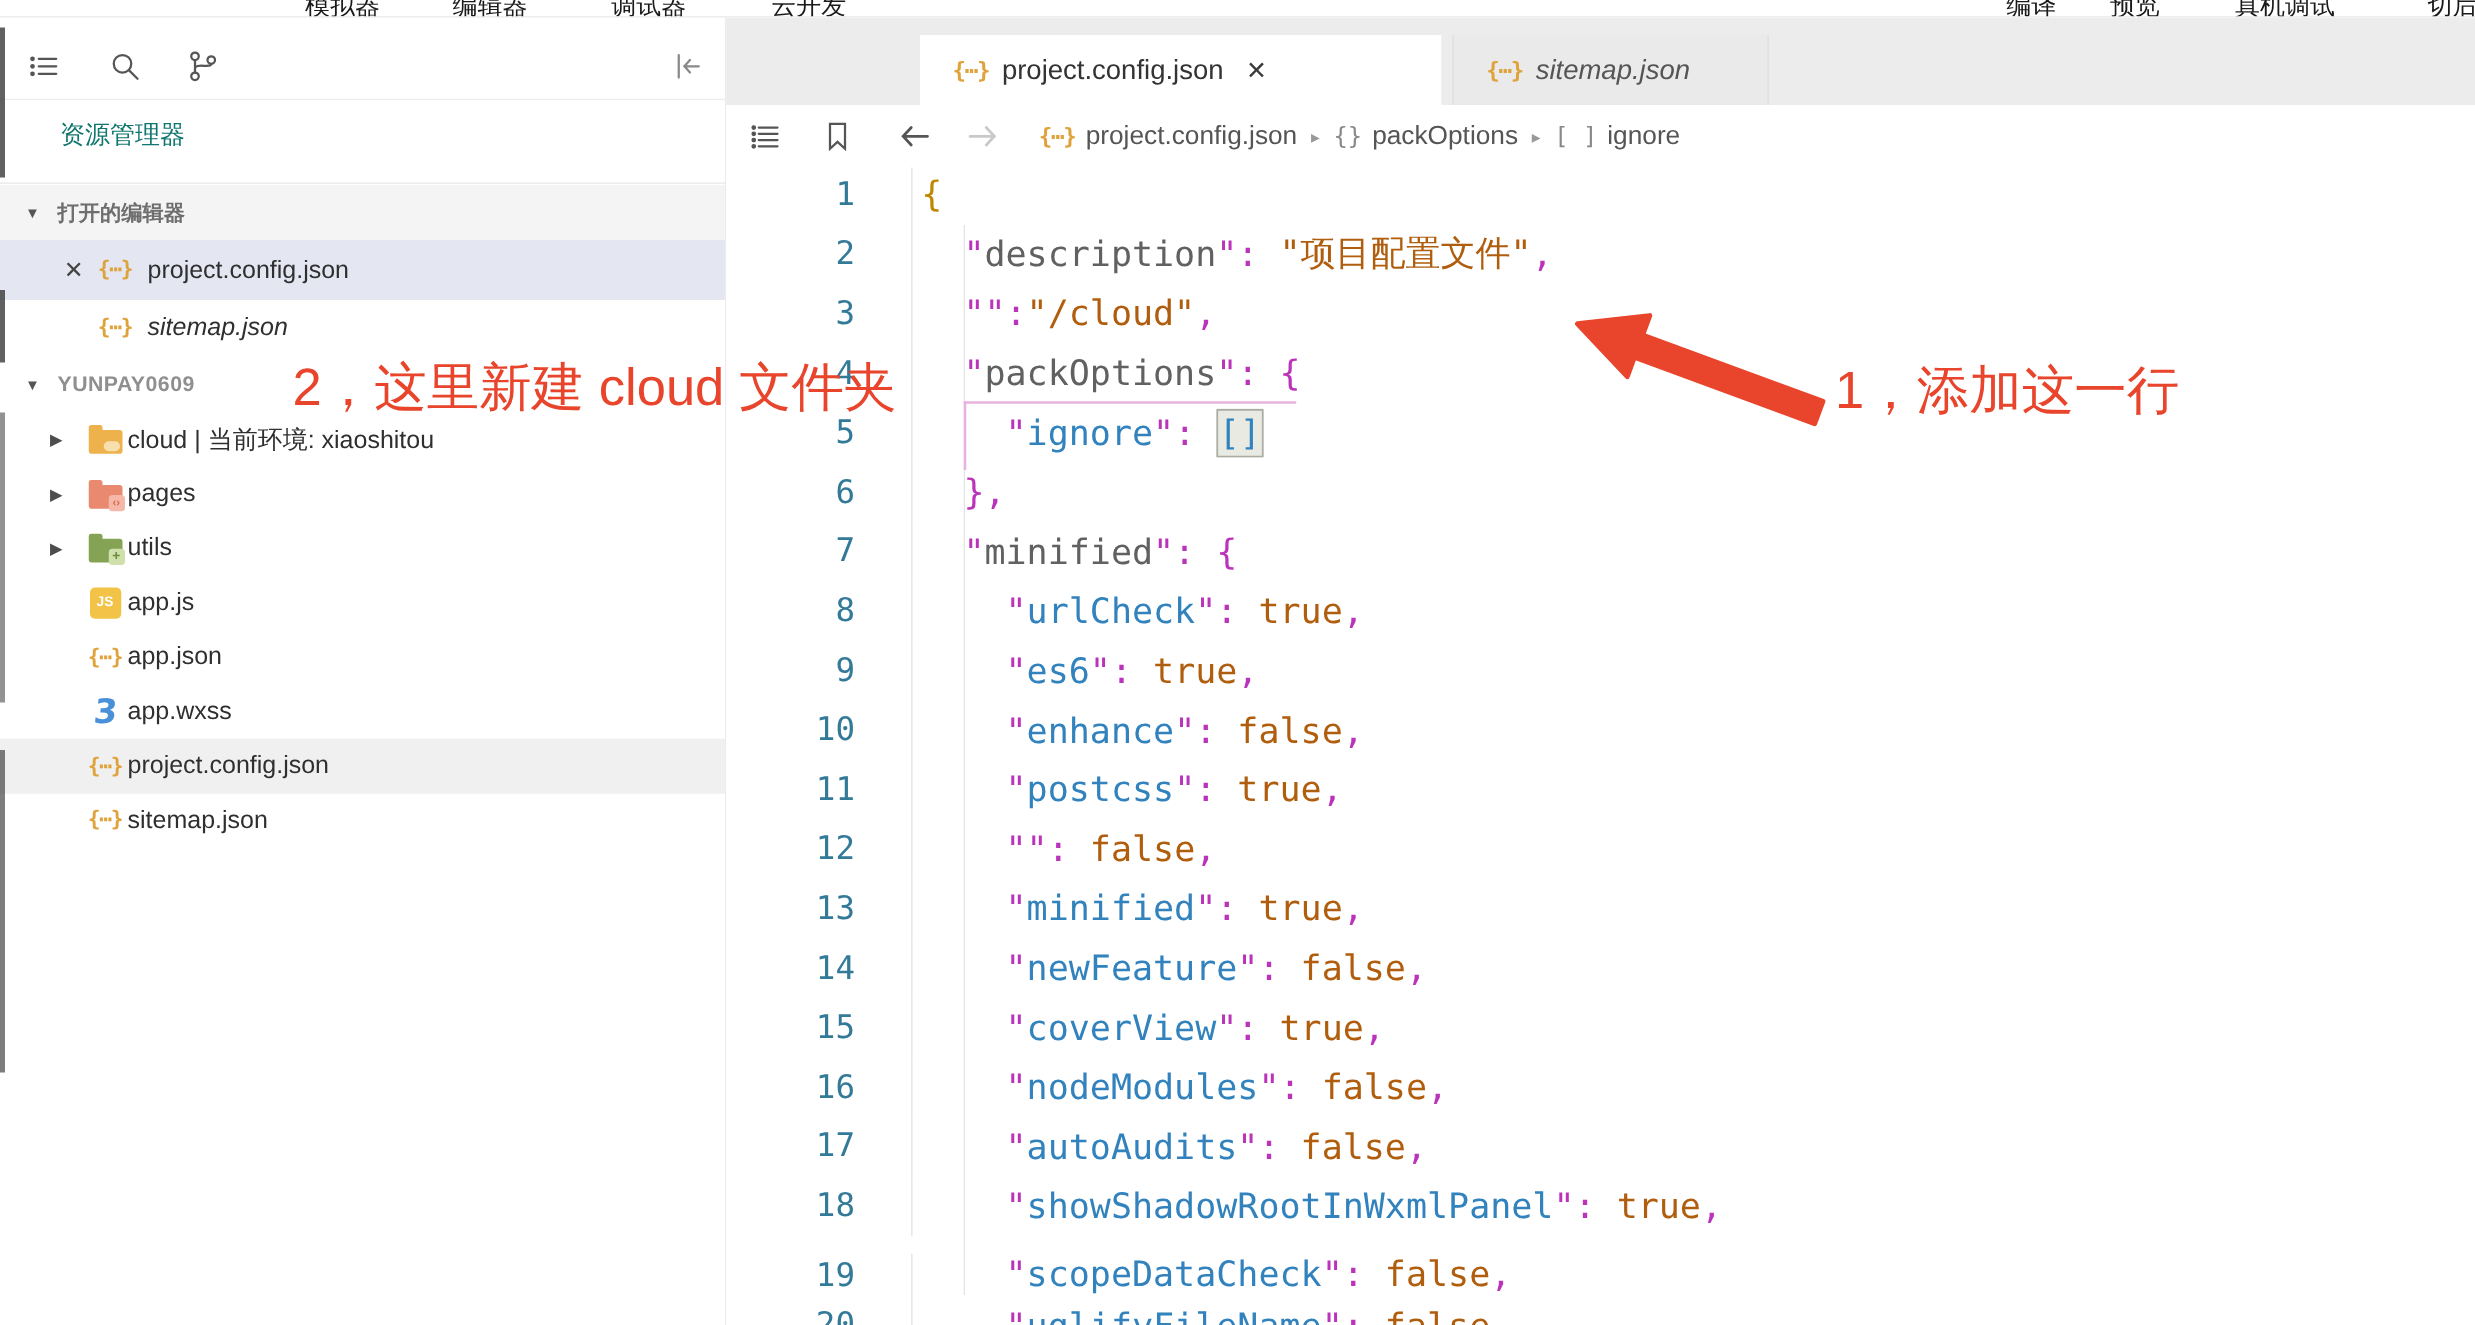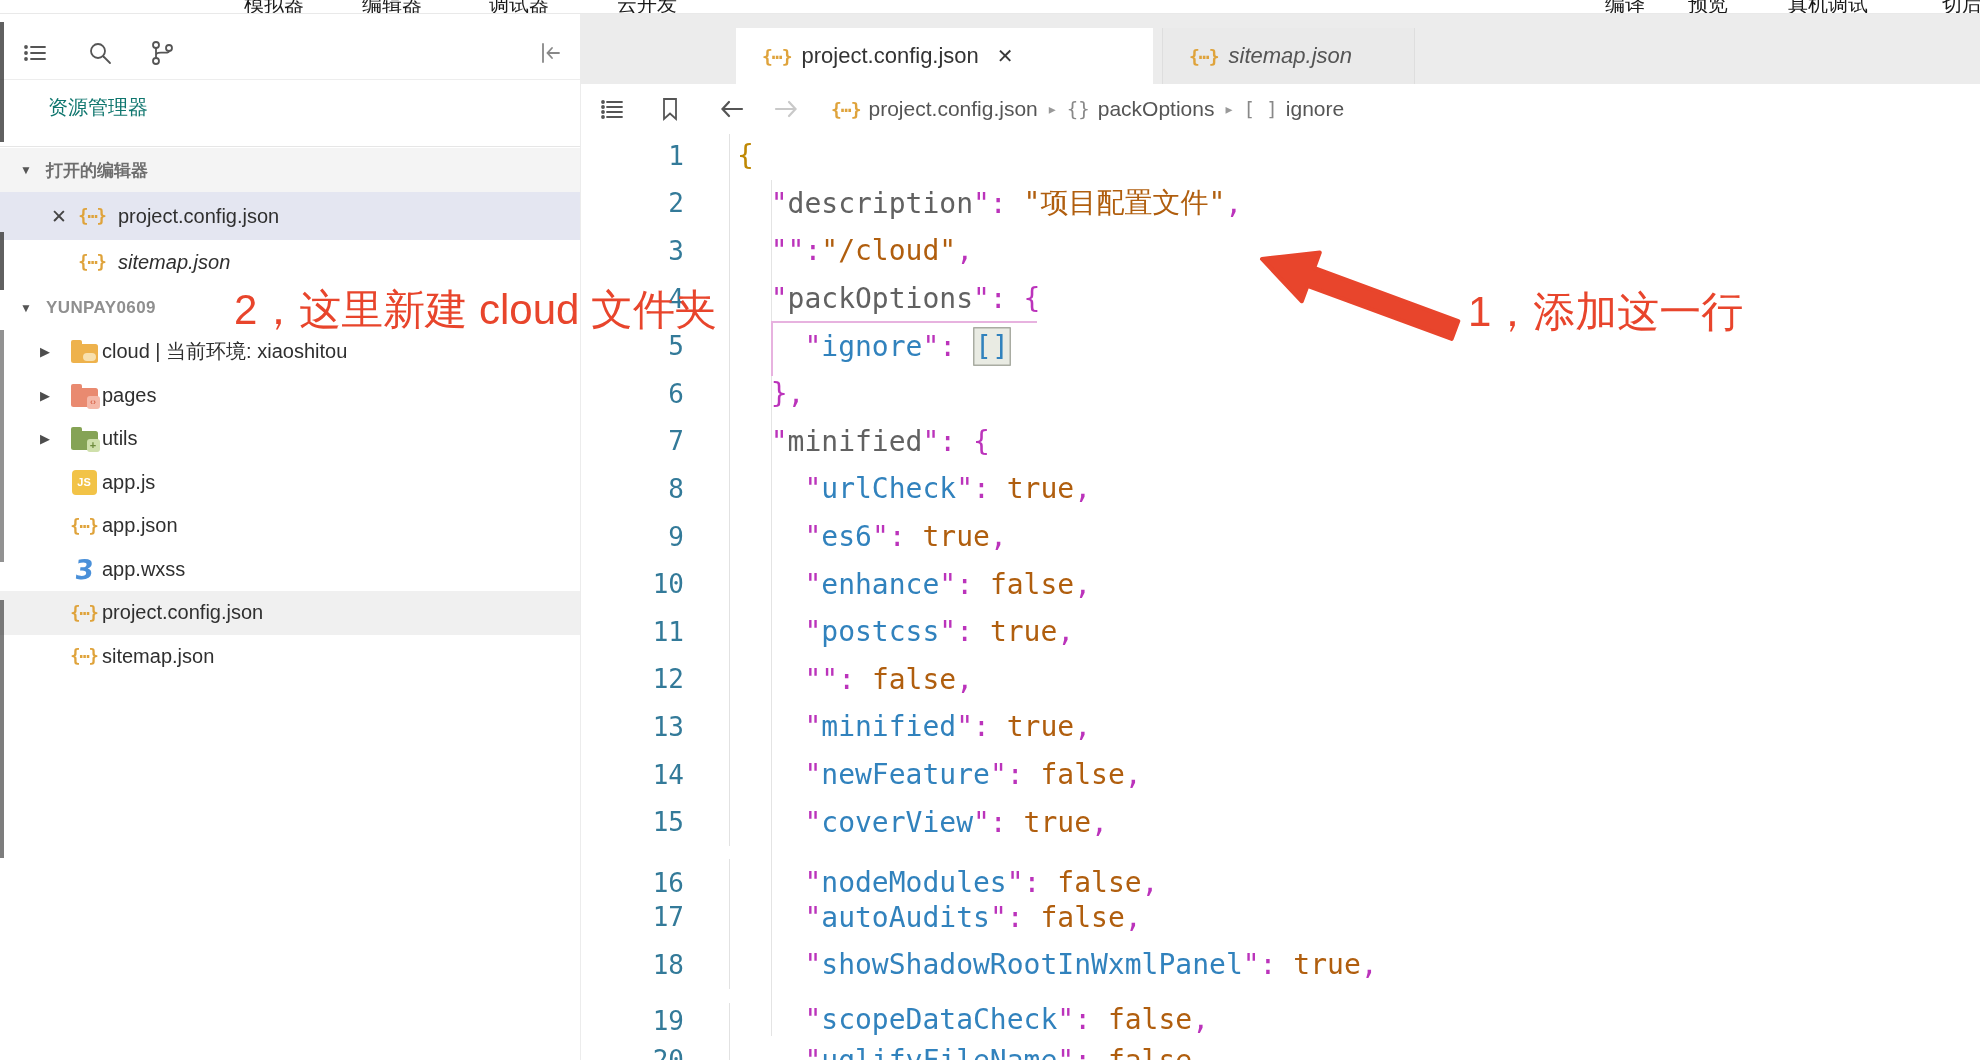--- a/index.html
+++ b/index.html
@@ -319,21 +319,21 @@
         <span class="lcode"><span>    </span><span class="tk-p">"</span><span class="tk-k2">minified</span><span class="tk-p">": </span><span class="tk-b">true</span><span class="tk-p">,</span></span>
       </div>
       <div class="line" style="top: 618.8px;">
         <span class="lnum">14</span>
         <span class="lcode"><span>    </span><span class="tk-p">"</span><span class="tk-k2">newFeature</span><span class="tk-p">": </span><span class="tk-b">false</span><span class="tk-p">,</span></span>
       </div>
       <div class="line" style="top: 666.4px;">
         <span class="lnum">15</span>
         <span class="lcode"><span>    </span><span class="tk-p">"</span><span class="tk-k2">coverView</span><span class="tk-p">": </span><span class="tk-b">true</span><span class="tk-p">,</span></span>
       </div>
-      <div class="line" style="top: 714px; margin-top: 13px;">
+      <div class="line" style="top: 714px;">
         <span class="lnum">16</span>
         <span class="lcode"><span>    </span><span class="tk-p">"</span><span class="tk-k2">nodeModules</span><span class="tk-p">": </span><span class="tk-b">false</span><span class="tk-p">,</span></span>
       </div>
       <div class="line" style="top: 761.6px;">
         <span class="lnum">17</span>
         <span class="lcode"><span>    </span><span class="tk-p">"</span><span class="tk-k2">autoAudits</span><span class="tk-p">": </span><span class="tk-b">false</span><span class="tk-p">,</span></span>
       </div>
       <div class="line" style="top: 809.2px;">
         <span class="lnum">18</span>
         <span class="lcode"><span>    </span><span class="tk-p">"</span><span class="tk-k2">showShadowRootInWxmlPanel</span><span class="tk-p">": </span><span class="tk-b">true</span><span class="tk-p">,</span></span>

